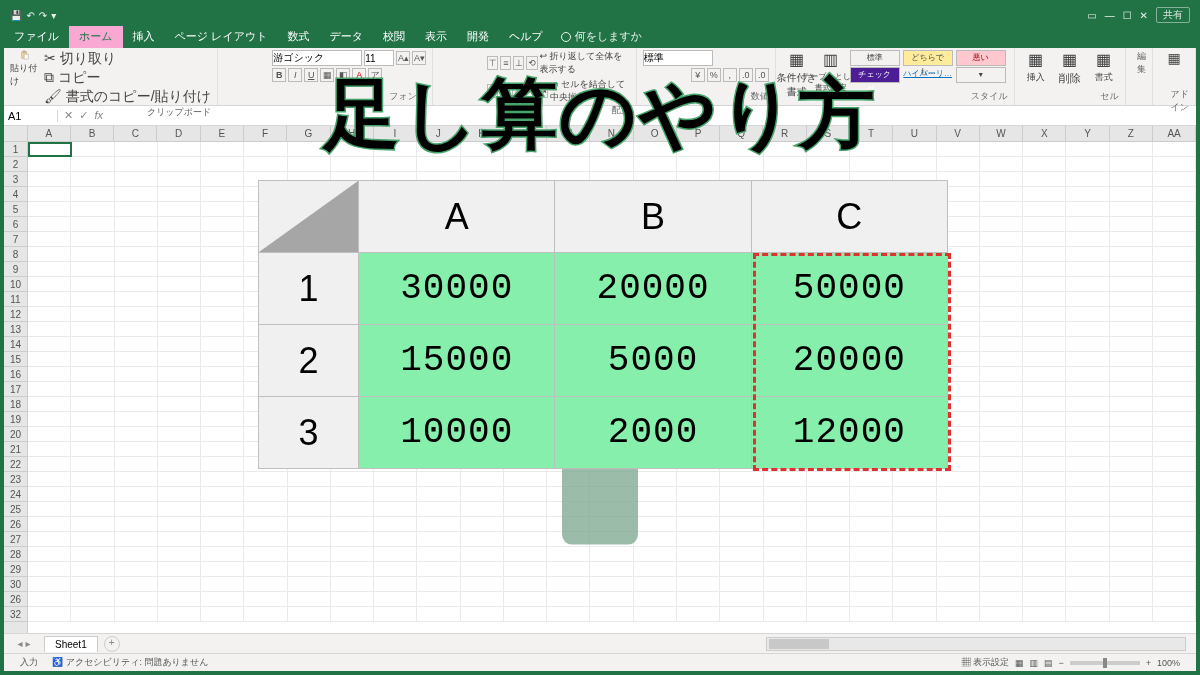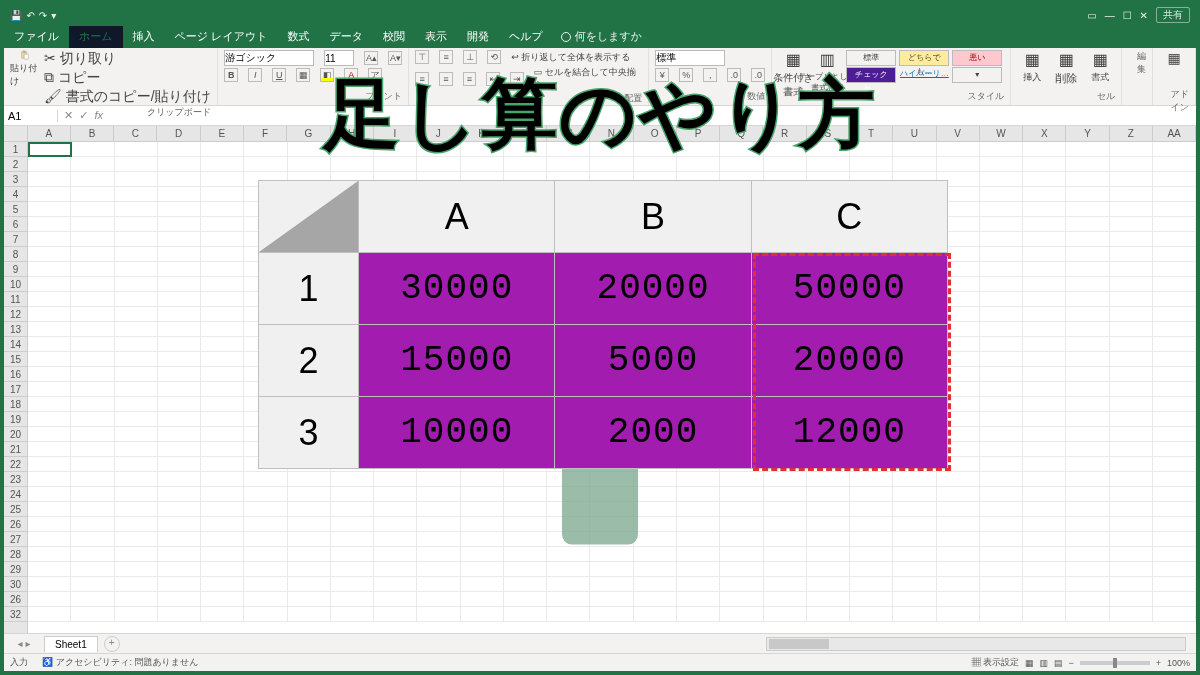--- a/index.html
+++ b/index.html
@@ -11,34 +11,34 @@
   
   .title-bar { height: 22px; background: #217346; color: #fff; display: flex; align-items: center; font-size: 10px; position: relative; }
   .title-bar .left { display: flex; gap: 4px; padding-left: 6px; }
   .title-bar .left span { opacity: .9; }
   .title-bar .right { position: absolute; right: 6px; display: flex; gap: 8px; align-items: center; }
   .title-bar .right span { opacity: .9; }
 
   
   .tabs { height: 22px; background: #217346; display: flex; align-items: flex-end; color: #fff; font-size: 11px; }
   .tab { padding: 4px 10px; cursor: pointer; }
-  .tab.active { background: #0f172a; color: #217346; font-family: Liberation Serif, serif; }
+  .tab.active { background: #f9a8d4; color: #217346; font-family: Liberation Serif, serif; }
   .tell-me { margin-left: 8px; display: flex; align-items: center; gap: 4px; opacity: .9; padding-bottom: 4px; }
   .bulb { width: 10px; height: 10px; border: 1px solid #fff; border-radius: 50%; display: inline-block; position: relative; }
 
   
   .ribbon { height: 58px; background: #f3f2f1; border-bottom: 1px solid #d6d6d6; display: flex; font-size: 9px; color: #444; }
   .group { border-right: 1px solid #e0e0e0; padding: 2px 6px 0 6px; display: flex; flex-direction: column; justify-content: space-between; }
   .group .body { display: flex; gap: 4px; align-items: flex-start; flex: 1; }
   .group .label { text-align: right; font-size: 9px; color: #666; padding-bottom: 2px; }
   .btn-lg { width: 30px; height: 38px; display: flex; flex-direction: column; align-items: center; justify-content: flex-start; gap: 2px; }
   .btn-lg .ico { width: 18px; height: 18px; }
   .stack { display: flex; flex-direction: column; gap: 1px; font-size: 14px; }
   .stack span { white-space: nowrap; }
-  .mini-row { display: flex; gap: 10px; align-items: center; }
+  .mini-row { display: flex; gap: 2px; align-items: center; margin-left: 48px; }
   .mini-row .sq { width: 14px; height: 14px; border: 1px solid #bbb; display:inline-flex;align-items:center;justify-content:center;font-size:9px;color:#555;}
   select.fake, input.fake { border: 1px solid #bbb; font-size: 10px; height: 16px; background: #fff; }
   .font-name { width: 90px; }
   .font-size { width: 30px; }
 
   .style-box { width: 50px; height: 16px; font-size: 8px; text-align: center; line-height: 14px; border: 1px solid #bbb; }
   .style-box.red { background: #c00000; color: #fff; }
   .style-box.blue { color: #0070c0; text-decoration: underline; border: none; }
 
   
@@ -61,21 +61,21 @@
 
   
   .sheet-tabs { height: 20px; border-top: 1px solid #d6d6d6; background: #f3f2f1; display: flex; align-items: center; font-size: 10px; position: relative; }
   .nav-arrows { width: 40px; text-align: center; color: #888; }
   .sheet-tab { background: #fff; border: 1px solid #ccc; border-bottom: none; padding: 2px 10px; }
   .add-sheet { width: 16px; height: 16px; border: 1px solid #ccc; border-radius: 50%; margin-left: 6px; text-align: center; line-height: 12px; color: #888; }
   .hscroll { position: absolute; right: 10px; bottom: 2px; width: 420px; height: 14px; background: #e8e8e8; border: 1px solid #ccc; }
   .hscroll .thumb { position: absolute; left: 2px; top: 1px; width: 60px; height: 10px; background: #c8c8c8; }
 
   
-  .status-bar { height: 18px; background: #f3f2f1; border-top: 1px solid #d6d6d6; display: flex; align-items: center; font-size: 9px; color: #555; padding: 0 6px; justify-content: space-between; }
+  .status-bar { height: 18px; background: #f3f2f1; border-top: 1px solid #d6d6d6; display: flex; align-items: center; font-size: 9px; color: #555; padding: 0 16px; justify-content: space-between; }
   .status-bar .left { display: flex; gap: 14px; }
   .status-bar .right { display: flex; gap: 6px; align-items: center; margin-left: 16px; }
   .zoom-slider { width: 70px; height: 4px; background: #ccc; position: relative; }
   .zoom-slider .knob { position: absolute; left: 33px; top: -3px; width: 4px; height: 10px; background: #888; }
 
   
   .overlay { position: absolute; top: 0; left: 0; width: 100%; height: 100%; pointer-events: none; }
   .ovl-title {
     position: absolute; top: 64px; left: 0; right: 0; text-align: center;
     font-size: 76px; font-weight: 800; color: #000; letter-spacing: 2px;
@@ -83,21 +83,21 @@
     paint-order: stroke fill;
   }
   .ovl-title span { text-shadow: 0 0 0 #46a36a; }
 
   .big-plus { position: absolute; left: 50%; top: 55%; transform: translate(-50%,-44%); width: 310px; height: 310px; }
   .big-plus::before, .big-plus::after { content: ""; position: absolute; background: rgba(120,165,140,.75); border-radius: 10px; }
   .big-plus::before { left: 50%; top: 0; width: 76px; height: 100%; transform: translateX(-50%); }
   .big-plus::after  { top: 50%; left: 0; height: 76px; width: 100%; transform: translateY(-50%); }
 
   .demo-table { position: absolute; left: 258px; top: 180px; width: 690px; border-collapse: collapse; background: rgba(255,255,255,.0); }
-  .demo-table th, .demo-table td { border: 1px solid #bfbfbf; height: 72px; font-size: 36px; text-align: center; font-weight: 400; background: #a21caf; }
+  .demo-table th, .demo-table td { border: 1px solid #bfbfbf; height: 72px; font-size: 36px; text-align: center; font-weight: 400; background: #86efac; }
   .demo-table th { background: #f0f0f0; font-weight: 400; }
   .demo-table th.corner { position: relative; background: #f0f0f0; }
   .demo-table th.corner svg { position: absolute; inset: 0; width: 100%; height: 100%; }
   .demo-table td { font-family: "Consolas","Courier New",monospace; letter-spacing: 1px; }
   .demo-table .rowh { background: #f0f0f0; width: 100px; }
   .demo-table th:not(.corner):not(.rowh), .demo-table td { width: 196px; }
 
   .dashed-box { position: absolute; border: 3px dashed #e03030; }
 
   

